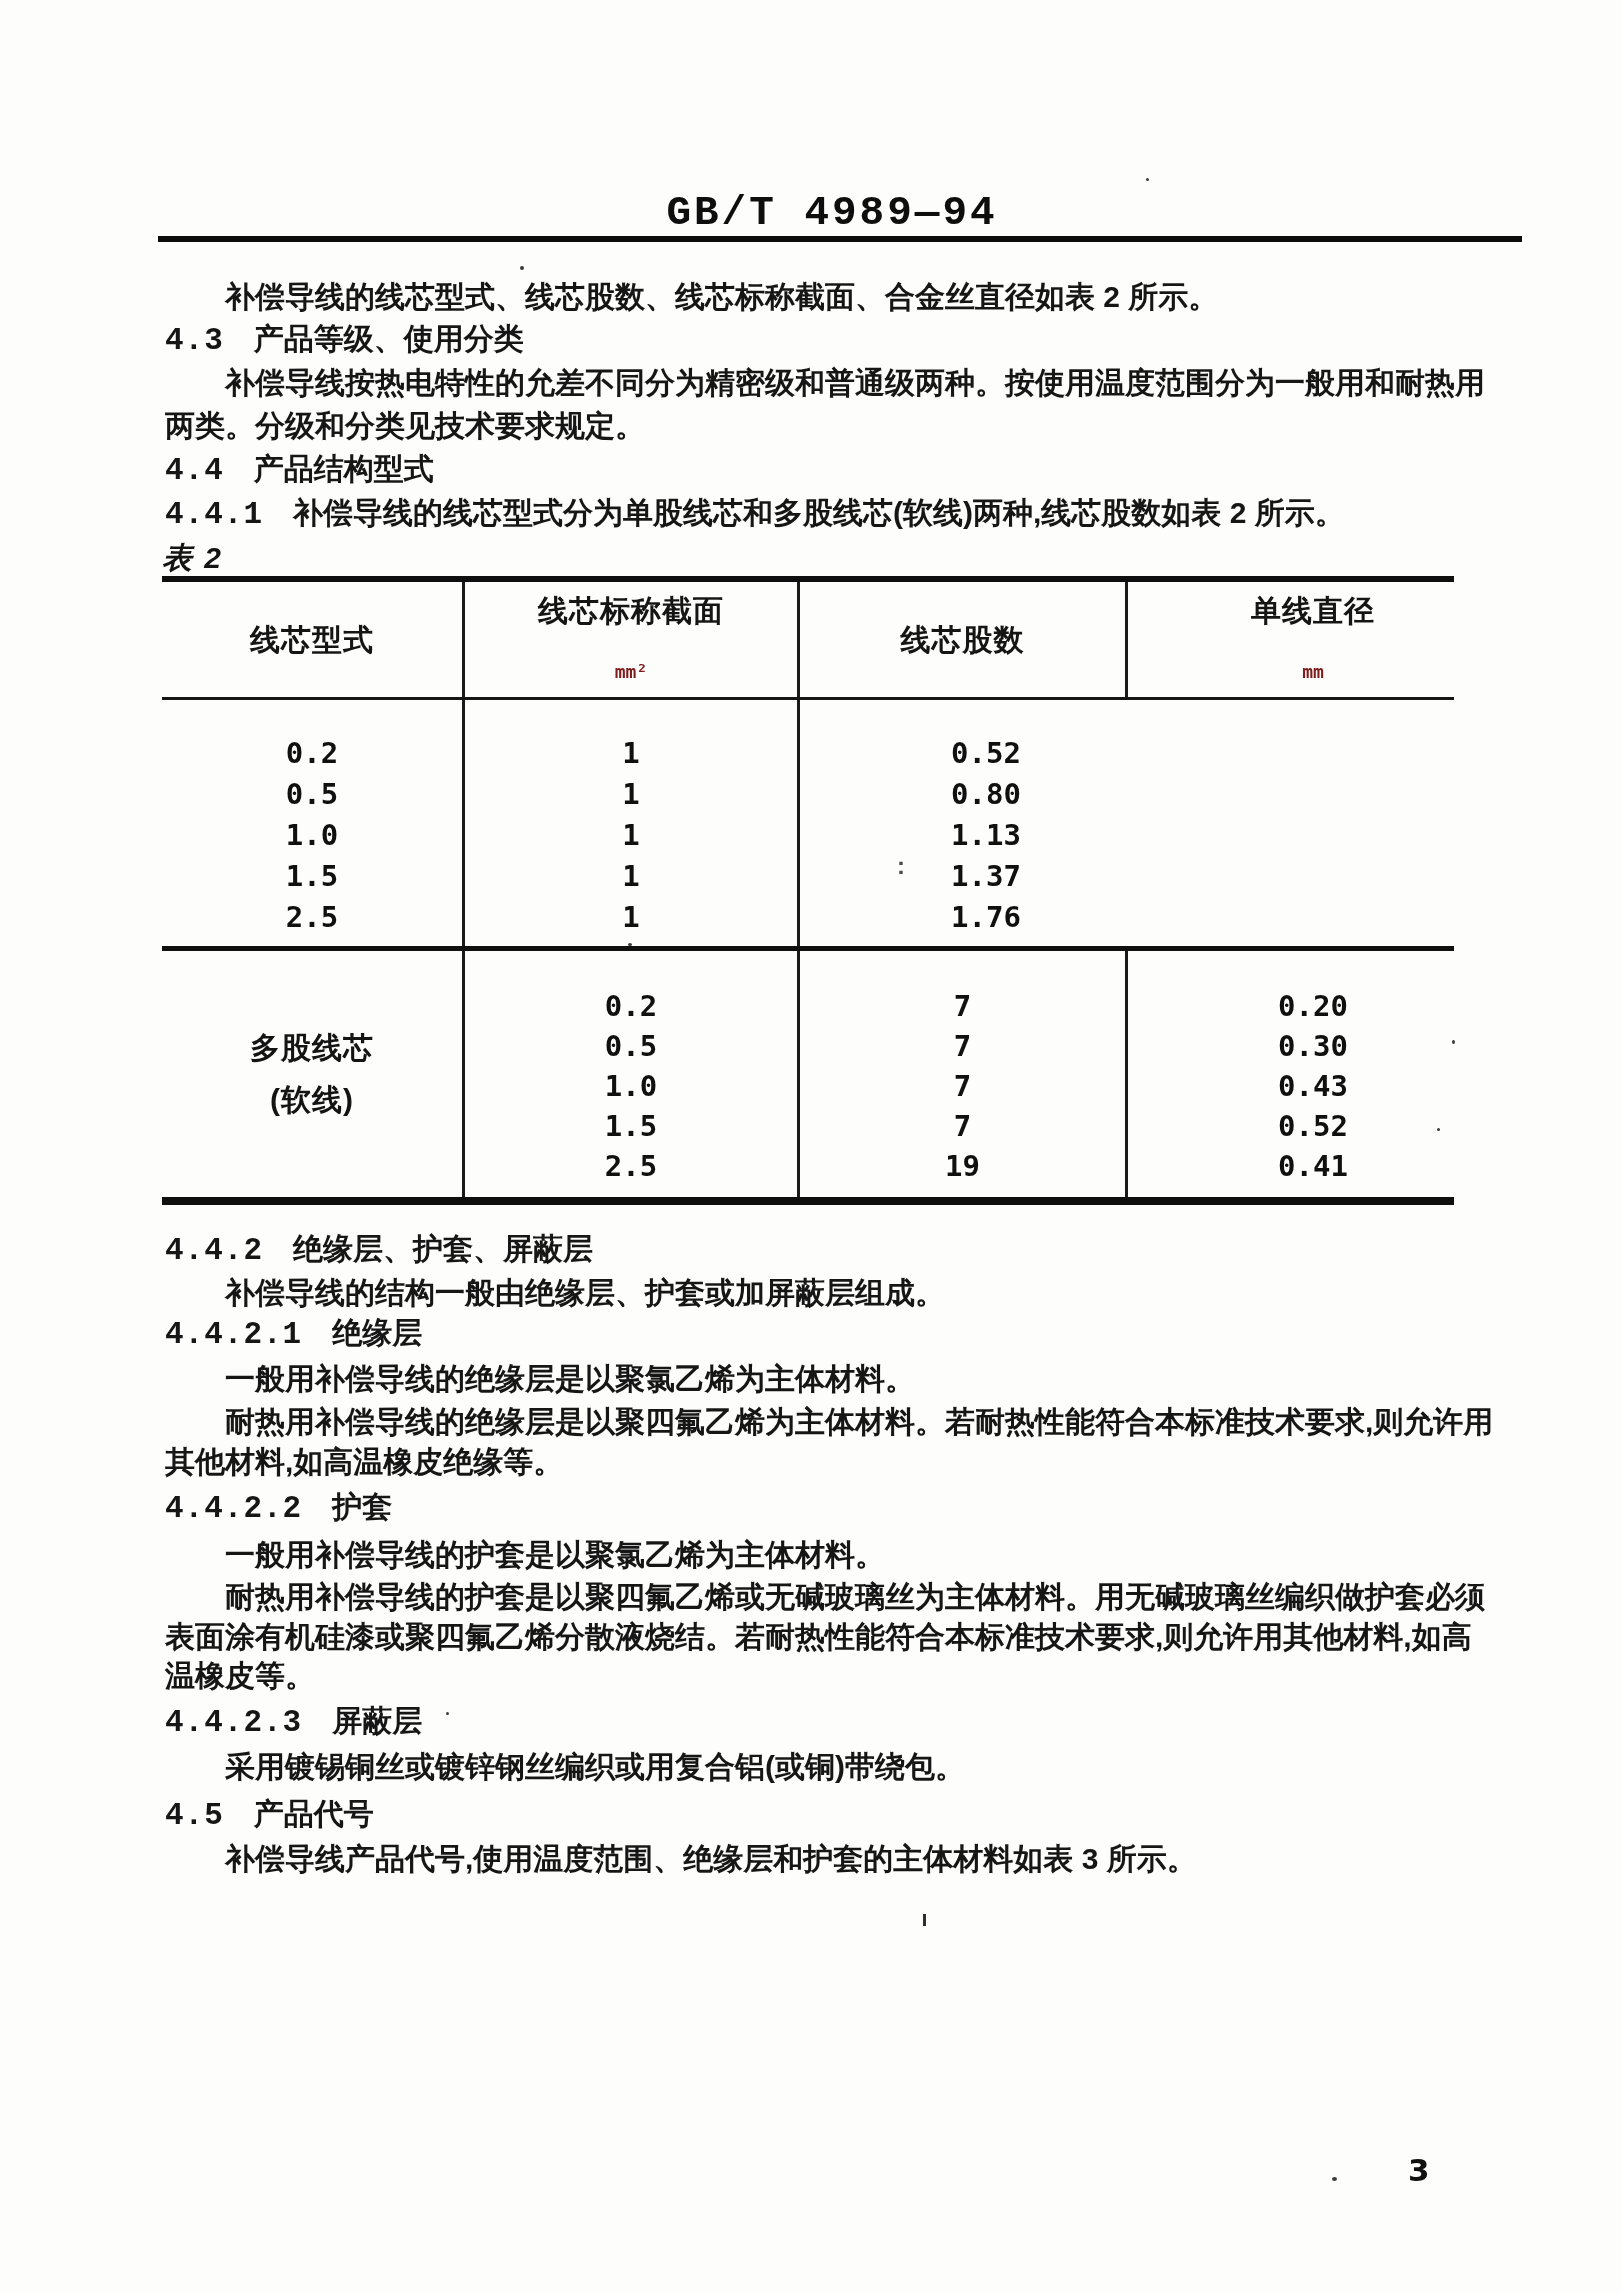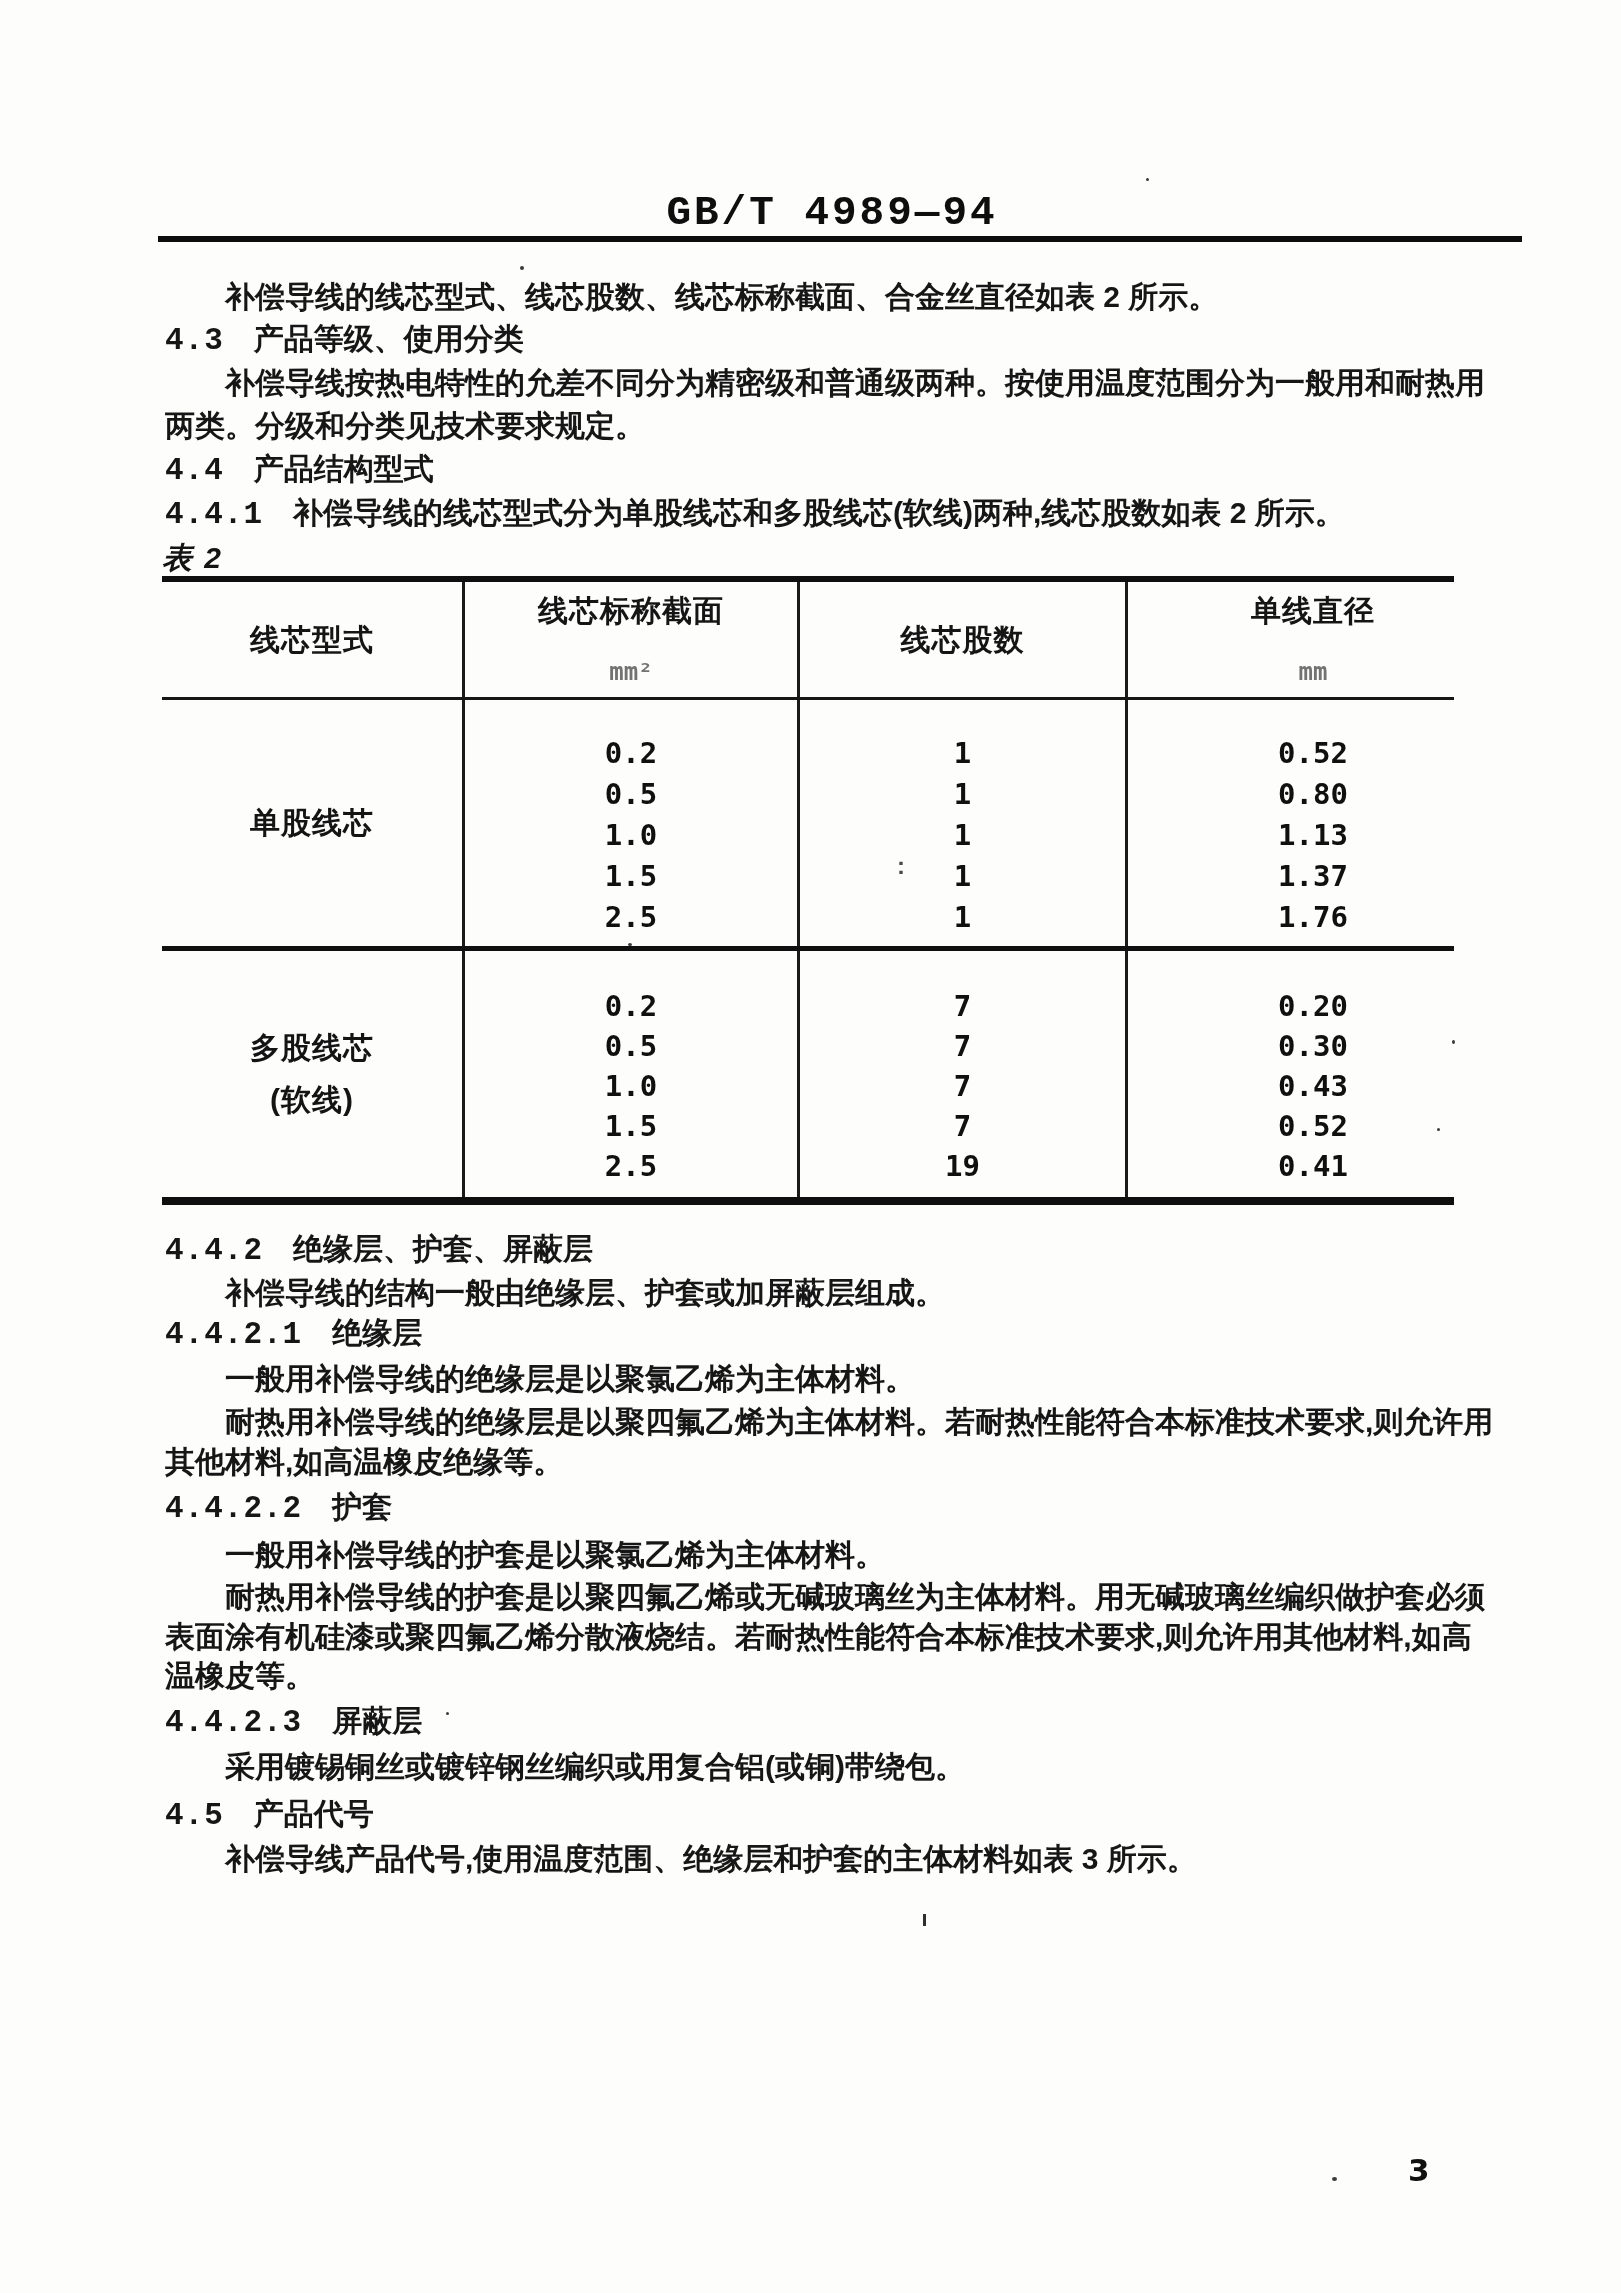--- a/index.html
+++ b/index.html
@@ -83,23 +83,23 @@
   }
   .t2-cell:last-child{border-right:none;padding-left:44px;}
   .head-cell{justify-content:center;}
   .h-label{
     font-size:30px;font-weight:650;
     line-height:36px;letter-spacing:1px;
     color:#151515;
   }
   .h-unit{
     font-family:"DejaVu Sans Mono",monospace;
-    font-size:24px;font-weight:600;
+    font-size:18px;font-weight:600;
     line-height:30px;margin-top:28px;
-    color:#737373;
+    color:#7f1d1d;
   }
   .type-cell{justify-content:center;}
   .type-line{
     font-size:30px;font-weight:600;
     line-height:52px;letter-spacing:1px;
   }
   .val-cell{padding-top:33px;}
   .t2-g2 .val-cell{padding-top:35px;}
   .val{
     font-family:"DejaVu Sans Mono",monospace;
@@ -153,23 +153,20 @@
       <div class="t2-cell head-cell">
         <div class="h-label">线芯股数</div>
       </div>
       <div class="t2-cell head-cell">
         <div class="h-label">单线直径</div>
         <div class="h-unit">mm</div>
       </div>
     </div>
 
     <div class="t2-row t2-g1">
-      <div class="t2-cell type-cell">
-        <div class="type-line">单股线芯</div>
-      </div>
       <div class="t2-cell val-cell">
         <div class="val">0.2</div>
         <div class="val">0.5</div>
         <div class="val">1.0</div>
         <div class="val">1.5</div>
         <div class="val">2.5</div>
       </div>
       <div class="t2-cell val-cell">
         <div class="val">1</div>
         <div class="val">1</div>

